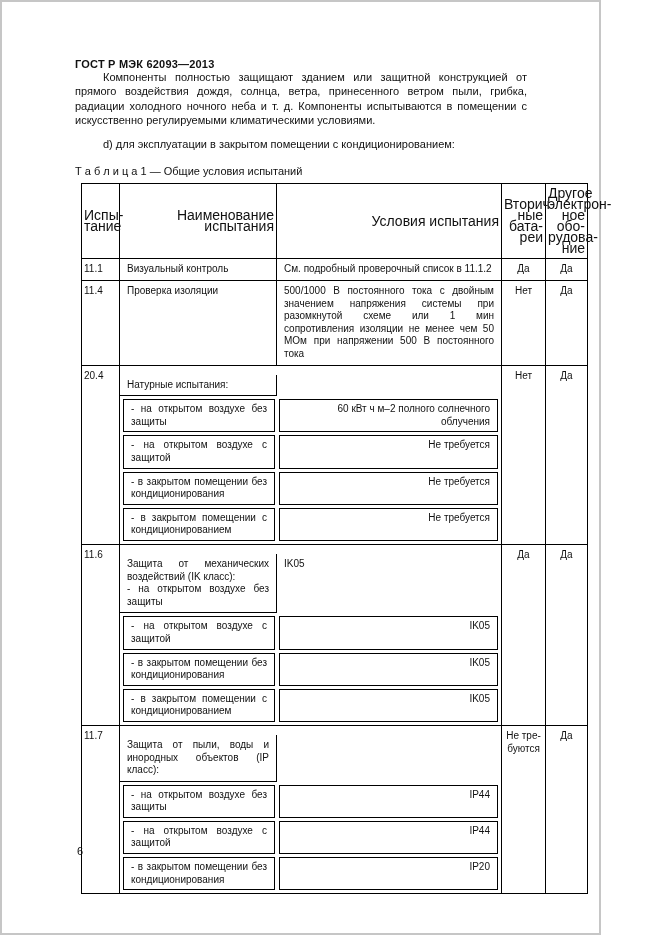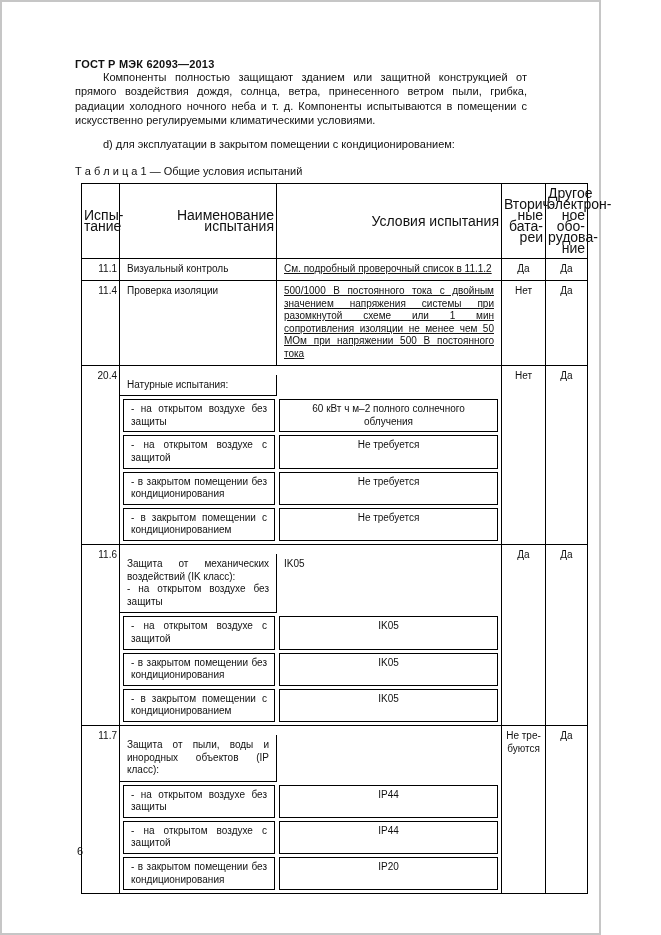--- a/index.html
+++ b/index.html
@@ -60,23 +60,23 @@
     padding: 4px 2px;
     height: 62px;
   }
   .tbl td {
     font-size: 10px;
     line-height: 12.6px;
   }
 
   .pre { white-space: pre-line; }
 
-  .c-id   { text-align: right; padding: 4px 2px; }
+  .c-id   { text-align: left; padding: 4px 2px; }
   .c-name { text-align: justify; padding: 4px 7px; white-space: pre-line; margin-top: 12px; }
-  .c-cond { text-align: justify; padding: 4px 7px; white-space: pre-line; text-decoration: underline; }
+  .c-cond { text-align: justify; padding: 4px 7px; white-space: pre-line; }
   .c-bat, .c-other { text-align: center; padding: 4px 2px; white-space: pre-line; }
 
   
   .c-subs { padding: 0; }
   .subgrid {
     display: grid;
     grid-template-columns: 157px 1fr;
     padding-bottom: 3px;
   }
   .box { padding: 3px 7px; margin-top: 9px; }
@@ -89,21 +89,21 @@
   }
   .head-cond { padding: 4px 7px; }
   .sub-name {
     border: 1px solid #000;
     margin: 3px 2px 0 3px;
     text-align: justify;
   }
   .sub-cond {
     border: 1px solid #000;
     margin: 3px 3px 0 2px;
-    text-align: center;
+    text-align: right;
   }
 
   .page-number {
     position: absolute;
     left: 75px;
     top: 843px;
     font-size: 11px;
   }
 </style>
 </head>

